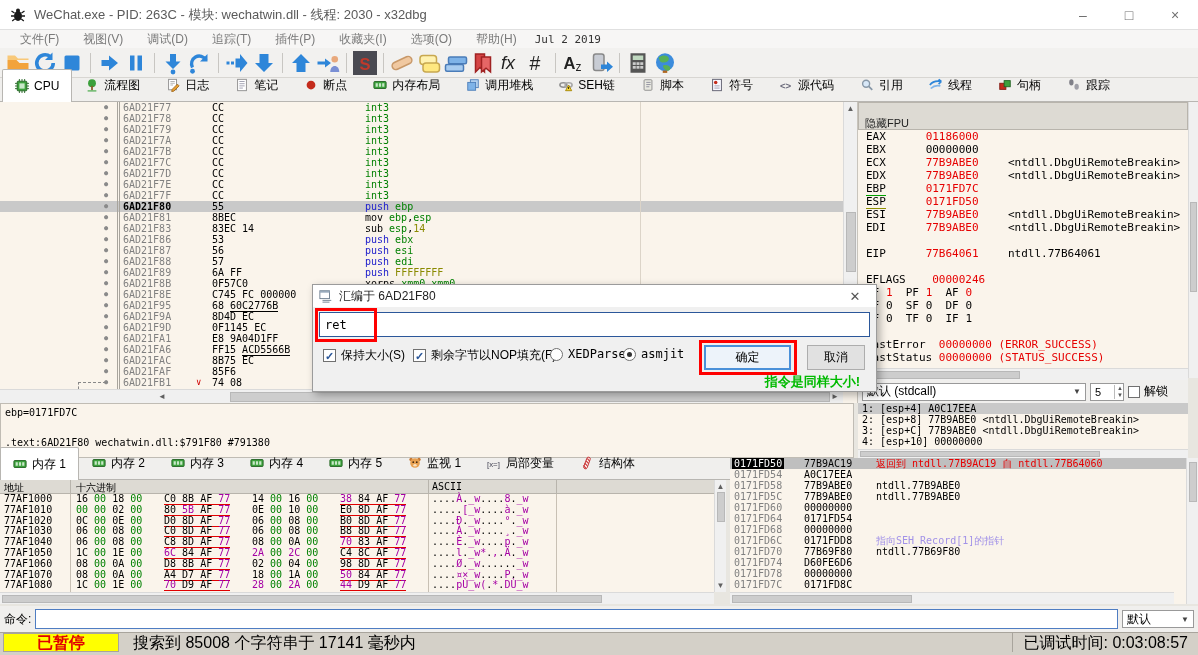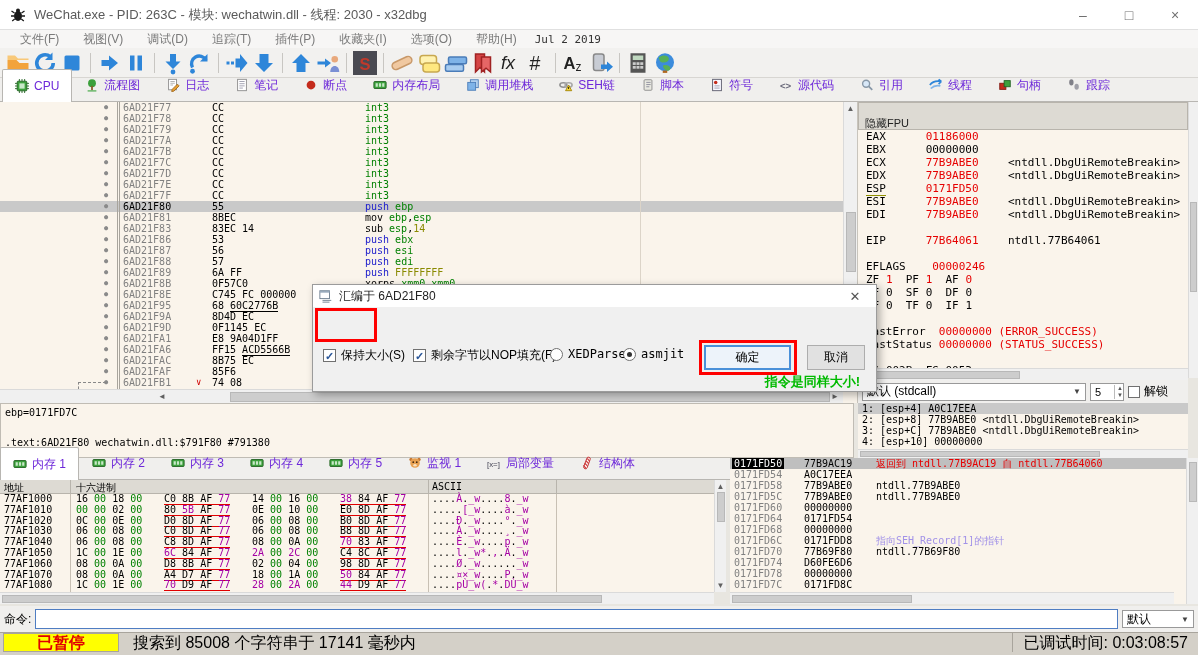--- a/index.html
+++ b/index.html
@@ -22,30 +22,30 @@
   
   #menubar{left:0;top:30px;width:1198px;height:18px;background:#F7F6F5;display:flex;align-items:center;padding-left:8px}
   #menubar .mi{color:#7A7A7A;padding:0 12px;font-size:12px}
   #menubar .bd{color:#333;font-family:"DejaVu Sans Mono",monospace;font-size:11px;padding-left:6px}
   
   #toolbar{left:0;top:48px;width:1198px;height:30px;background:#F2F1EF;border-bottom:1px solid #D8D6D2;display:flex;align-items:center;padding-left:6px;gap:3px}
   .tbi{width:24px;height:24px;display:flex;align-items:center;justify-content:center}
   .tbsep{width:1px;height:20px;background:#C8C6C2;margin:0 3px}
   
   #tabbar{left:0;top:78px;width:1198px;height:24px;background:#F0EFED;border-bottom:1px solid #B8B6B2;display:flex;align-items:flex-end;padding-left:2px}
-  .tab{height:23px;display:flex;align-items:center;gap:5px;padding:16px 12px;font-size:12px;border:1px solid transparent;border-bottom:none;color:#6d28d9}
+  .tab{height:23px;display:flex;align-items:center;gap:5px;padding:16px 12px;font-size:12px;border:1px solid transparent;border-bottom:none;color:#000000}
   .tab.active{background:#FFF;border-color:#B8B6B2;border-top-left-radius:2px;border-top-right-radius:2px;margin-bottom:-1px;height:24px}
   
   .pane{background:#FAF4EB;position:absolute}
   #disasm{left:0;top:102px;width:858px;height:301px;border-right:1px solid #C8C4BC;overflow:hidden}
   .drow{position:relative;height:11px;line-height:11px;font-family:"DejaVu Sans Mono",monospace;font-size:10px;white-space:pre}
   .drow.sel{background:#C9C9C9}
   .drow .dot{position:absolute;left:104px;color:#8A8A8A;font-size:7px;top:0}
   .drow .addr{position:absolute;left:123px;color:#808080}
-  .drow.sel .addr{color:#000;font-weight:normal}
+  .drow.sel .addr{color:#000;font-weight:bold}
   .drow .bytes{position:absolute;left:212px}
   .drow .instr{position:absolute;left:365px}
   .drow .jcc{position:absolute;left:196px;color:#D00000;font-size:9px}
   #dis-dbl{left:117px;top:0;width:3px;height:287px;border-left:1px solid #A8A49C;border-right:1px solid #A8A49C}
   .coldiv{position:absolute;top:0;width:1px;height:287px;background:#DCD4C8}
   .jl-h{position:absolute;left:78px;width:28px;border-top:1px dashed #888}
   .jl-v{position:absolute;left:78px;width:1px;border-left:1px dashed #888}
   
   .sbv{position:absolute;background:#F0F0F0;border-left:1px solid #DADADA}
   .sbh{position:absolute;background:#F0F0F0;border-top:1px solid #DADADA}
@@ -481,20 +481,21 @@
     <div class="jl-v" style="top: 280px; height: 7px;"></div>
   </div>
 
 <div id="regpane" class="pane">
   <div id="reghdr">隐藏FPU</div>
   <div id="reg-rows">
       <div class="rrow"><span class="n">EAX</span>      <span class="red">01186000</span></div>
       <div class="rrow"><span class="n">EBX</span>      <span class="n">00000000</span></div>
       <div class="rrow"><span class="n">ECX</span>      <span class="red">77B9ABE0</span><span class="sym">&lt;ntdll.DbgUiRemoteBreakin&gt;</span></div>
       <div class="rrow"><span class="n">EDX</span>      <span class="red">77B9ABE0</span><span class="sym">&lt;ntdll.DbgUiRemoteBreakin&gt;</span></div>
+      <div class="rrow"><span class="n un-g">EBP</span>      <span class="red">0171FD7C</span></div>
       <div class="rrow"><span class="n un-y">ESP</span>      <span class="red">0171FD50</span></div>
       <div class="rrow"><span class="n">ESI</span>      <span class="red">77B9ABE0</span><span class="sym">&lt;ntdll.DbgUiRemoteBreakin&gt;</span></div>
       <div class="rrow"><span class="n">EDI</span>      <span class="red">77B9ABE0</span><span class="sym">&lt;ntdll.DbgUiRemoteBreakin&gt;</span></div>
       <div class="rrow">&nbsp;</div>
       <div class="rrow"><span class="n">EIP</span>      <span class="red">77B64061</span><span class="sym">ntdll.77B64061</span></div>
       <div class="rrow">&nbsp;</div>
       <div class="rrow"><span class="n">EFLAGS</span>    <span class="red">00000246</span></div>
       <div class="rrow"><span class="n">ZF </span><span class="red">1</span><span>  </span><span class="n">PF </span><span class="red">1</span><span>  </span><span class="n">AF </span><span class="red">0</span></div>
       <div class="rrow"><span class="n">OF </span><span class="n">0</span><span>  </span><span class="n">SF </span><span class="n">0</span><span>  </span><span class="n">DF </span><span class="n">0</span></div>
       <div class="rrow"><span class="n">CF </span><span class="n">0</span><span>  </span><span class="n">TF </span><span class="n">0</span><span>  </span><span class="n">IF </span><span class="n">1</span></div>
@@ -724,20 +725,21 @@
         <svg viewBox="0 0 16 16" xmlns="http://www.w3.org/2000/svg">
           <rect x="1" y="2" width="11" height="9" fill="#FFF" stroke="#678"></rect>
           <rect x="1" y="2" width="11" height="2.2" fill="#9AB"></rect>
           <path d="M4 13h10M4 15h8" stroke="#678"></path>
         </svg>
       </span>
     <span>汇编于 6AD21F80</span>
     <span id="dlgx">✕</span>
   </div>
   <div id="dlgbody">
+    <input id="dlginput" value="ret" style="">
     <label class="chk" style="left:10px">
       <span class="box">✓</span>
       <span>保持大小(S)</span>
     </label>
     <label class="chk" style="left:100px">
       <span class="box">✓</span>
       <span>剩余字节以NOP填充(F)</span>
     </label>
     <label class="rad" style="left:237px">
       <span class="circ"></span>

